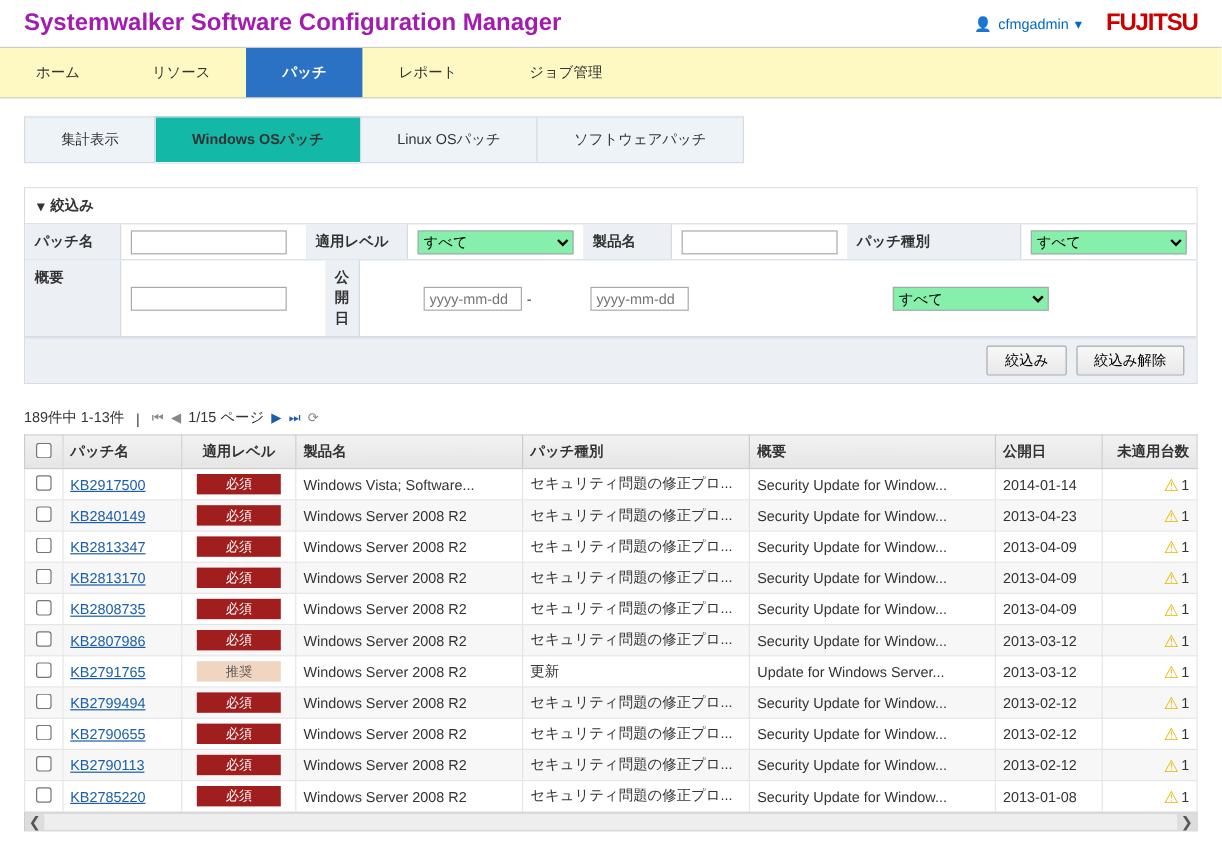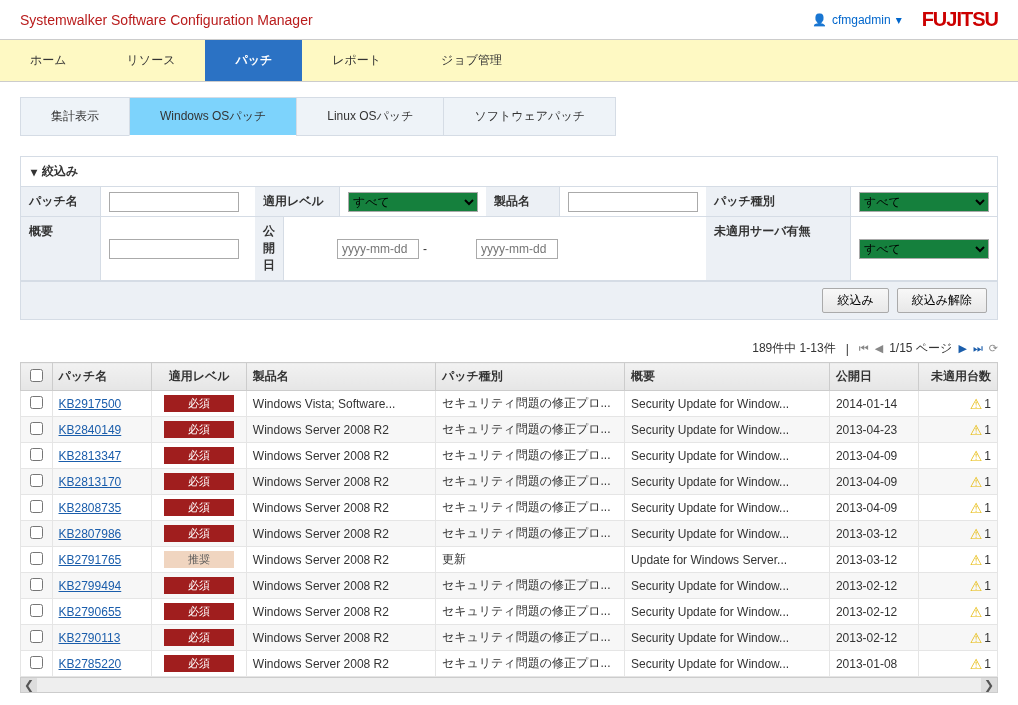--- a/index.html
+++ b/index.html
@@ -1,49 +1,49 @@
 <!DOCTYPE html>
 <html><head>
 <meta charset="utf-8">
 <style>
 * { box-sizing: border-box; margin: 0; padding: 0; }
 body { font-family: Meiryo, "Hiragino Sans", sans-serif; font-size: 12px; color: #333; background: #fff; width: 1018px; }
 .header { display: flex; align-items: center; justify-content: space-between; padding: 8px 20px; border-bottom: 1px solid #ccc; }
-.header-title { font-size: 14px; font-weight: normal; color: #b91c1c; }
+.header-title { font-size: 20px; font-weight: bold; color: #a21caf; }
 .header-right { display: flex; align-items: center; gap: 20px; }
 .user-info { display: flex; align-items: center; gap: 5px; color: #0066cc; cursor: pointer; }
 .logo { color: #c00; font-weight: bold; font-size: 20px; letter-spacing: -1px; font-family: Arial; }
 .main-nav { display: flex; border-bottom: 1px solid #ccc; background: #fef9c3; }
 .main-nav-item { padding: 12px 30px; cursor: pointer; color: #333; }
 .main-nav-item.active { background: #2b72c4; color: #fff; font-weight: bold; }
 .tab-container { padding: 15px 20px 0; }
 .sub-tabs { display: flex; }
 .sub-tab { padding: 10px 30px; background: #eef3f8; border: 1px solid #d5dce5; cursor: pointer; color: #333; margin-right: -1px; }
-.sub-tab.active { background: #7dd3fc; border-bottom: 1px solid #fff; font-weight: normal; }
+.sub-tab.active { background: #14b8a6; border-bottom: 1px solid #fff; font-weight: bold; }
 .filter-section { margin: 20px; border: 1px solid #d5dce5; }
 .filter-header { display:flex; align-items:center; gap:5px; padding: 6px 10px; background: #fff; font-weight: bold; cursor: pointer; border-bottom: 1px solid #d5dce5; }
 .filter-body { padding: 0; }
 .filter-row { display: flex; border-bottom: 1px solid #d5dce5; }
 .filter-row:last-of-type { border-bottom: none; }
 .filter-cell-label { width: 80px; padding: 6px 8px; background: #ecf0f5; border-right: 1px solid #d5dce5; font-weight: bold; }
 .filter-cell-input { padding: 4px 8px; display:flex; align-items:center; gap:4px; }
 .filter-cell-label.w2 { width: 85px; }
 .filter-cell-label.w3 { width: 145px; }
 .filter-col1 { width: 250px; display:flex; }
 .filter-col2 { width: 245px; display:flex; }
 .filter-col3 { width: 220px; display:flex; }
 .filter-col4 { flex:1; display:flex; }
 input[type=text] { border: 1px solid #aaa; height: 20px; padding: 0 4px; font-size: 12px; }
 input.w-std { width: 130px; }
 input.w-date { width: 82px; color:#aaa;margin-left:45px; }
-select { border: 1px solid #aaa; height: 20px; font-size: 12px; background:#15803d; }
+select { border: 1px solid #aaa; height: 20px; font-size: 12px; background:#86efac; }
 select.w-sel { width: 130px; }
 .filter-actions { display: flex; justify-content: flex-end; gap: 8px; padding: 6px 10px; background: #ecf0f5; border-top: 1px solid #d5dce5; }
 .btn { background: linear-gradient(#f8f8f8,#e8e8e8); border: 1px solid #aaa; padding: 3px 14px; cursor: pointer; font-size: 12px; border-radius:2px; }
-.pagination-bar { display: flex; justify-content: flex-end; align-items: center; gap: 10px; padding: 0 20px 5px; }
+.pagination-bar { display: flex; justify-content: flex-start; align-items: center; gap: 10px; padding: 0 20px 5px; }
 .pag-icons { display:flex; align-items:center; gap:6px; }
 .pag-icon { cursor: pointer; color: #888; font-size: 11px; }
 .pag-icon.blue { color: #1a5dab; }
 .table-wrap { padding: 0 20px; }
 table { width: 100%; border-collapse: collapse; table-layout: fixed; }
 th { background: linear-gradient(#f2f2f2,#e5e5e5); border: 1px solid #ccc; padding: 5px 6px; text-align: left; font-weight: bold; font-size: 12px; white-space: nowrap; overflow: hidden; }
 td { border: 1px solid #e5e5e5; padding: 4px 6px; font-size: 12px; white-space: nowrap; overflow: hidden; text-overflow: ellipsis; }
 tr:nth-child(even) td { background: #f7f7f7; }
 .col-chk { width: 30px; text-align:center; }
 .col-name { width: 95px; }
@@ -137,21 +137,20 @@
       <div class="filter-col2">
         <div class="filter-cell-label w2">公開日</div>
         <div class="filter-cell-input">
           <input type="text" class="w-date" placeholder="yyyy-mm-dd" style="">
           <span>-</span>
           <input type="text" class="w-date" placeholder="yyyy-mm-dd" style="">
         </div>
       </div>
       <div class="filter-col3"></div>
       <div class="filter-col4">
-        <div class="filter-cell-label w3">未適用サーバ有無</div>
         <div class="filter-cell-input">
             <select class="w-sel"><option>すべて</option></select>
           </div>
       </div>
     </div>
     <div class="filter-actions">
       <button class="btn">絞込み</button>
       <button class="btn">絞込み解除</button>
     </div>
   </div>

